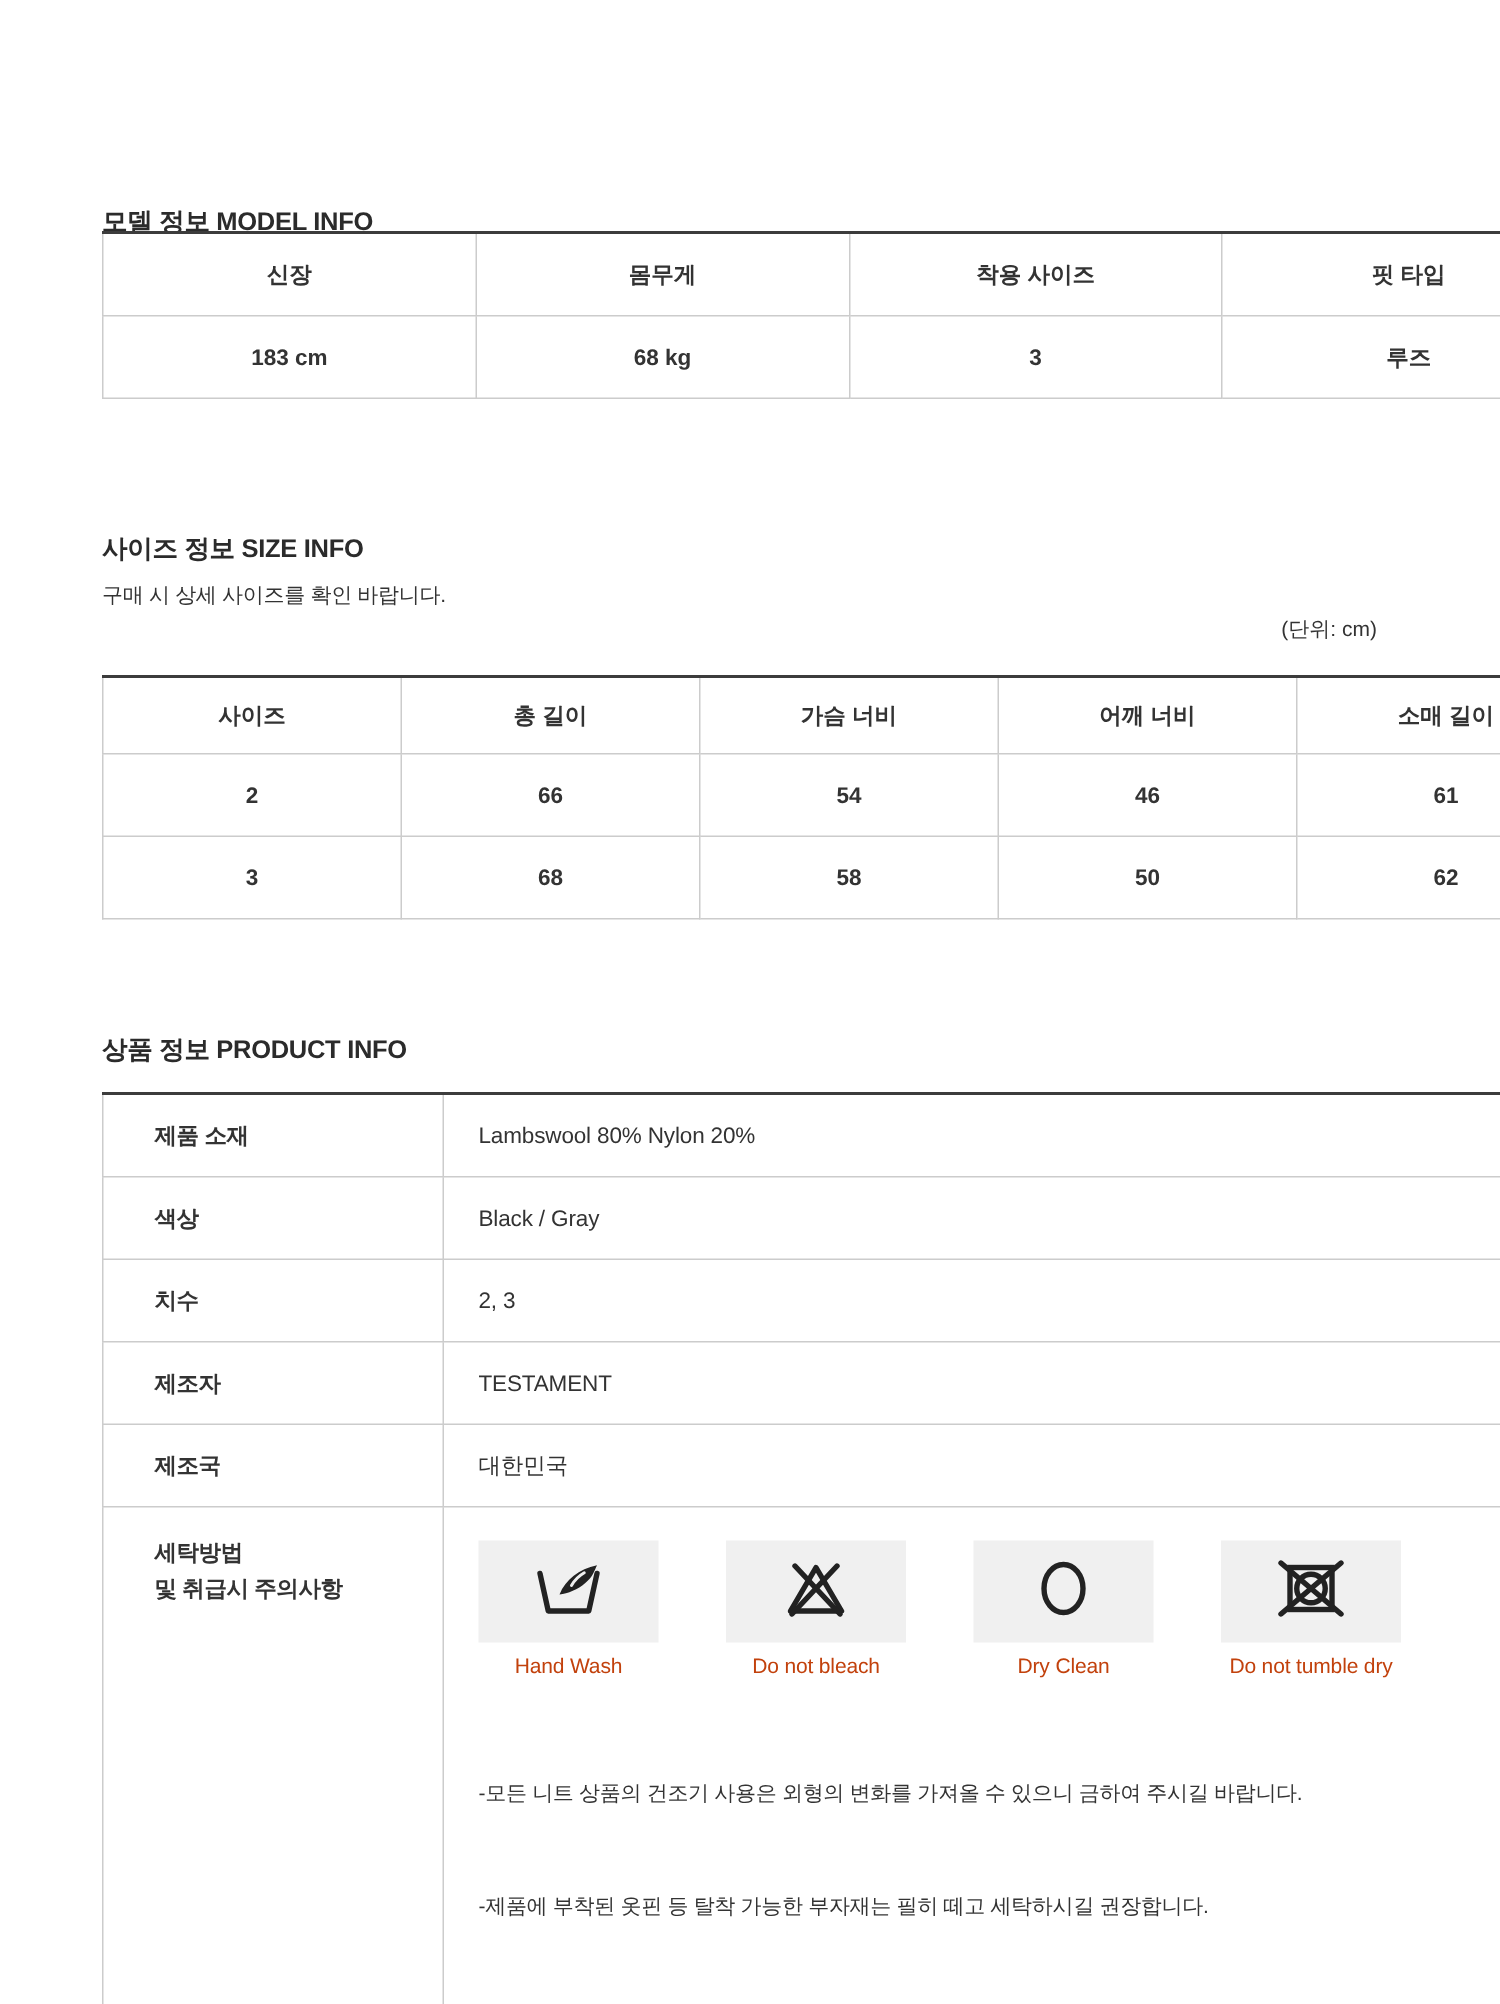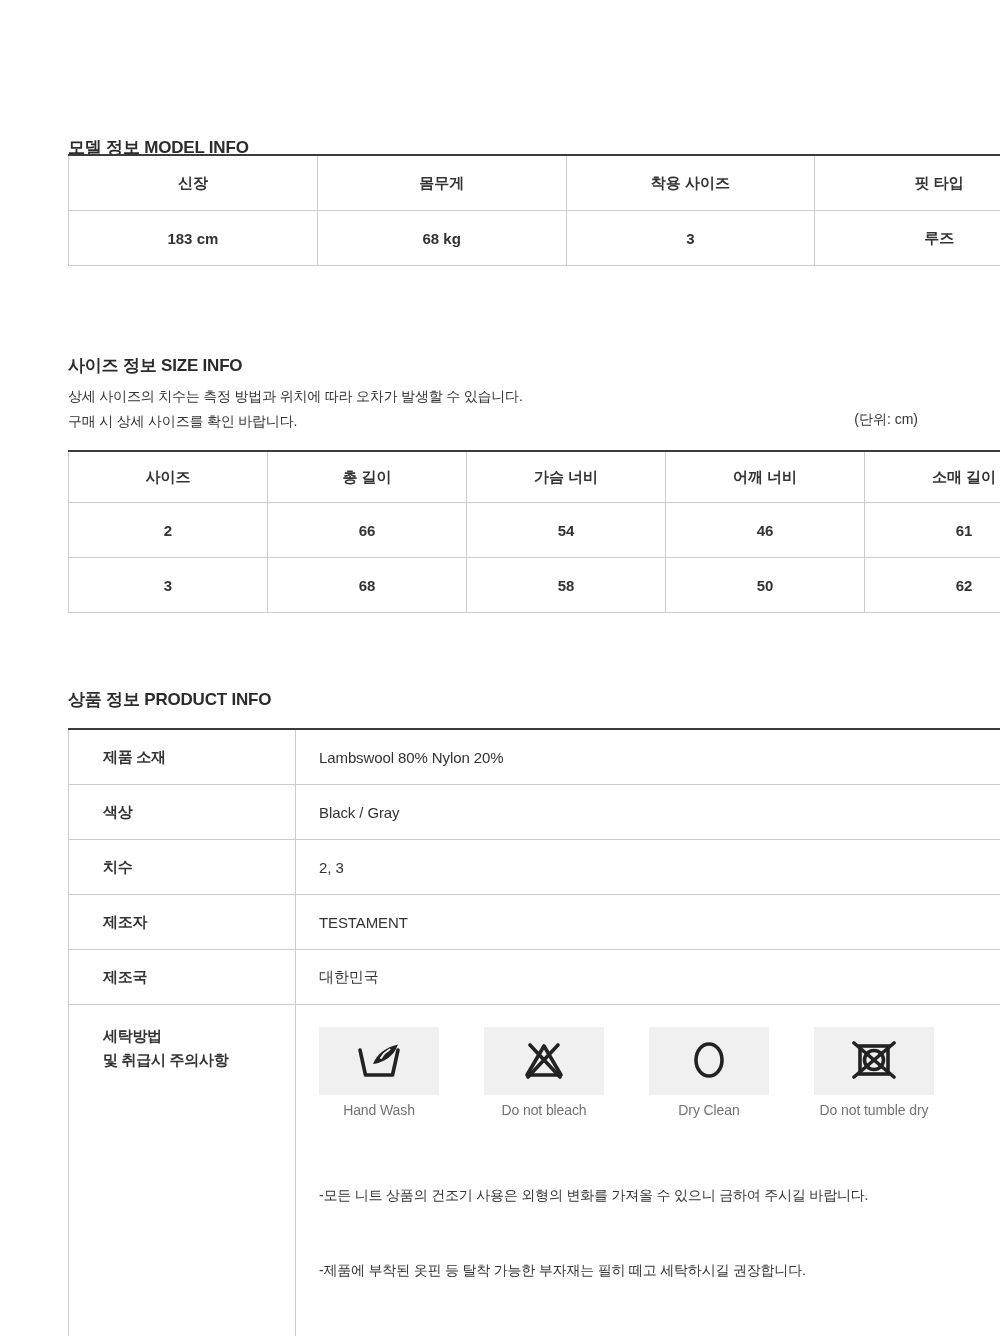--- a/index.html
+++ b/index.html
@@ -63,21 +63,21 @@
   #table-product tr.care-row td.lbl { padding-top: 19px; line-height: 24px; }
   #table-product tr.care-row td.val { padding-top: 22px; }
 
   .care-icons { display: flex; gap: 45px; }
   .care-item { display: flex; flex-direction: column; align-items: center; }
   .care-box {
     width: 120px; height: 68px; background: #f0f0f0;
     display: flex; align-items: center; justify-content: center;
   }
   .care-label {
-    margin-top: 7px; font-size: 14px; color: #737373; white-space: nowrap;
+    margin-top: 7px; font-size: 14px; color: #c2410c; white-space: nowrap;
   }
   .care-notes {
     margin-top: 15px;
     font-size: 14px; line-height: 25px; color: #333333;
     letter-spacing: -0.2px; white-space: pre-wrap;
   }
   svg .st { fill: none; stroke: #222222; stroke-width: 3.6; }
 </style>
 </head>
 <body>
@@ -99,21 +99,20 @@
         <td>68 kg</td>
         <td>3</td>
         <td>루즈</td>
       </tr>
     </tbody>
   </table>
 
   <h2 class="sec-title" id="title-size">사이즈 정보 SIZE INFO</h2>
 
   <div id="size-notes">
-    <div>상세 사이즈의 치수는 측정 방법과 위치에 따라 오차가 발생할 수 있습니다.</div>
     <div>구매 시 상세 사이즈를 확인 바랍니다.</div>
   </div>
   <div id="unit-note">(단위: cm)</div>
 
   <table class="tbl" id="table-size">
     <tbody>
       <tr class="head">
         <td>사이즈</td>
         <td>총 길이</td>
         <td>가슴 너비</td>

